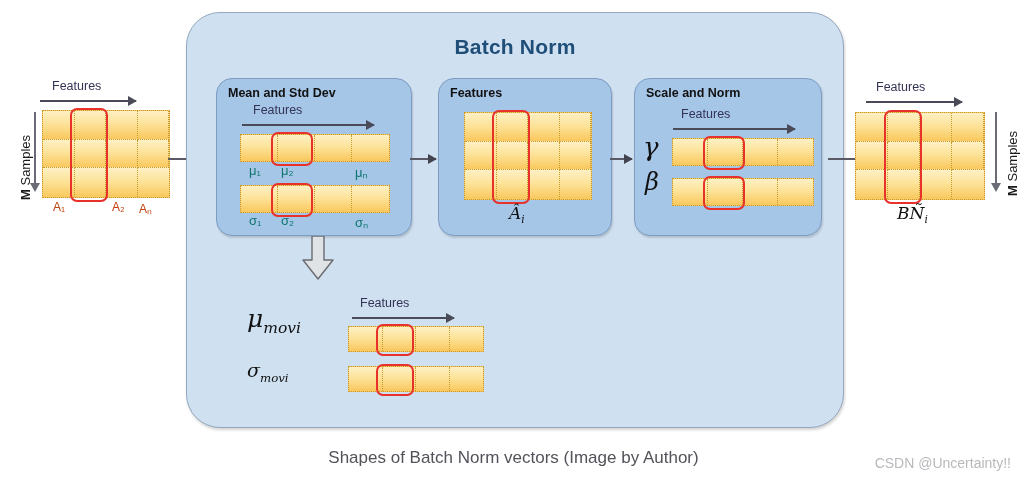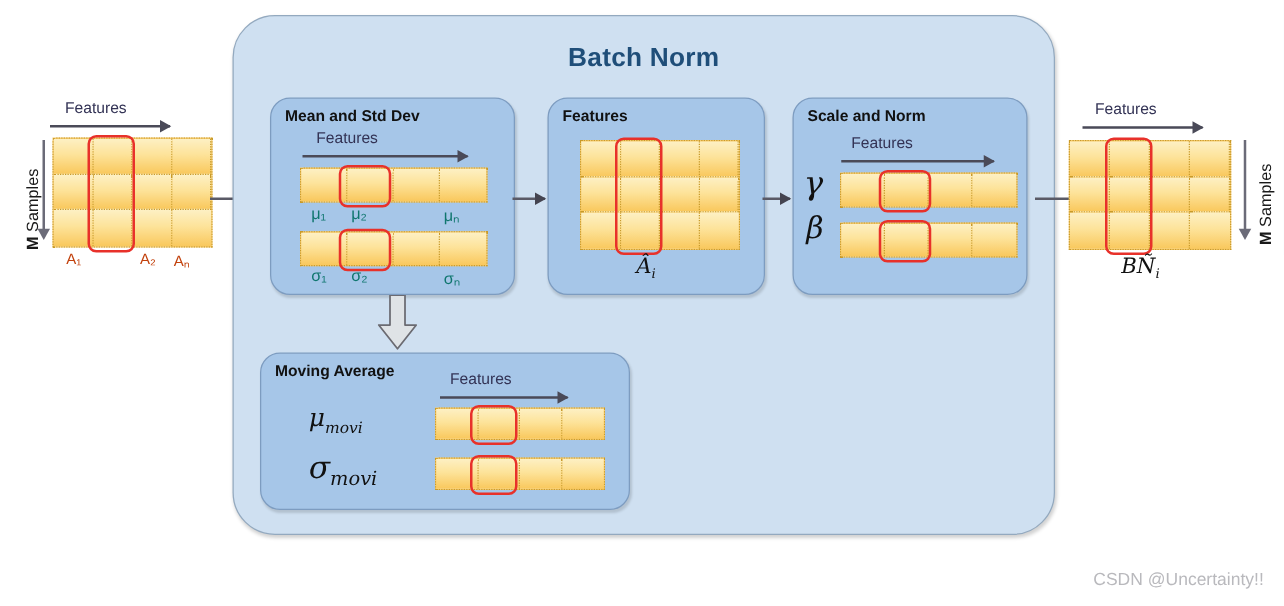--- a/index.html
+++ b/index.html
@@ -325,38 +325,35 @@
       </div>
     <div class="hl" style="left:703px; top:176px; width:38px; height:30px;"></div>
   </div>
 
   <div class="block-arrow" style="left:302px; top:236px;">
     <svg width="32" height="44" viewBox="0 0 32 44">
       <polygon points="10,0 22,0 22,24 31,24 16,43 1,24 10,24" fill="#dfe3e6" stroke="#6b6b72" stroke-width="1.4" stroke-linejoin="round"></polygon>
     </svg>
   </div>
 
-  <div class="panel" id="panel-mov">
-    <div class="panel-title">Moving Average</div>
-  </div>
   <div>
     <div class="feat-label" style="left:360px; top:296px;">Features</div>
     <div class="arrow-h" style="left:352px; top:317px; width:102px;"></div>
 
-    <div class="math" style="left:247px; top:322px; font-size:20px;text-align:right;"><span>μ</span><span style="font-size: 0.62em; vertical-align: sub;">movi</span></div>
+    <div class="math" style="left:247px; top:304px; font-size:25px;text-align:right;"><span>μ</span><span style="font-size: 0.62em; vertical-align: sub;">movi</span></div>
     <div class="grid rows1" id="grid-mumov" style="left:348px; top:326px; width:134px; height:24px;
                 grid-template-columns:repeat(4,1fr); grid-template-rows:1fr;">
         <div class="cell"></div>
         <div class="cell"></div>
         <div class="cell"></div>
         <div class="cell"></div>
       </div>
     <div class="hl" style="left:376px; top:324px; width:34px; height:28px;"></div>
 
-    <div class="math" style="left:247px; top:359px; font-size:25px;text-align:center;"><span>σ</span><span style="font-size: 0.62em; vertical-align: sub;">movi</span></div>
+    <div class="math" style="left:247px; top:359px; font-size:19px;text-align:center;"><span>σ</span><span style="font-size: 0.62em; vertical-align: sub;">movi</span></div>
     <div class="grid rows1" id="grid-sigmamov" style="left:348px; top:366px; width:134px; height:24px;
                 grid-template-columns:repeat(4,1fr); grid-template-rows:1fr;">
         <div class="cell"></div>
         <div class="cell"></div>
         <div class="cell"></div>
         <div class="cell"></div>
       </div>
     <div class="hl" style="left:376px; top:364px; width:34px; height:28px;"></div>
   </div>
 
@@ -381,15 +378,16 @@
         <div class="cell"></div>
         <div class="cell"></div>
       </div>
     <div class="hl" style="left:884px; top:110px; width:34px; height:90px;"></div>
     <div class="math" style="left:897px; top:203px; font-size:17px;text-align:right;"><span>BÑ</span><span style="font-size: 0.62em; vertical-align: sub;">i</span></div>
 
     <div class="arrow-v" style="left:995px; top:112px; height:72px;"></div>
     <div class="vlabel" style="left:1005px; top:196px;"><b>M</b><span> Samples</span></div>
   </div>
 
+  <div class="caption">Shapes of Batch Norm vectors (Image by Author)</div>
   <div class="watermark">CSDN @Uncertainty!!</div>
 
 </div>
 
 </body></html>

